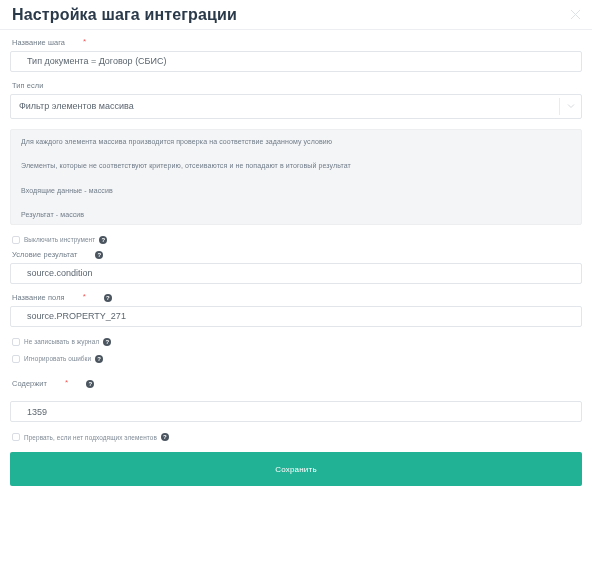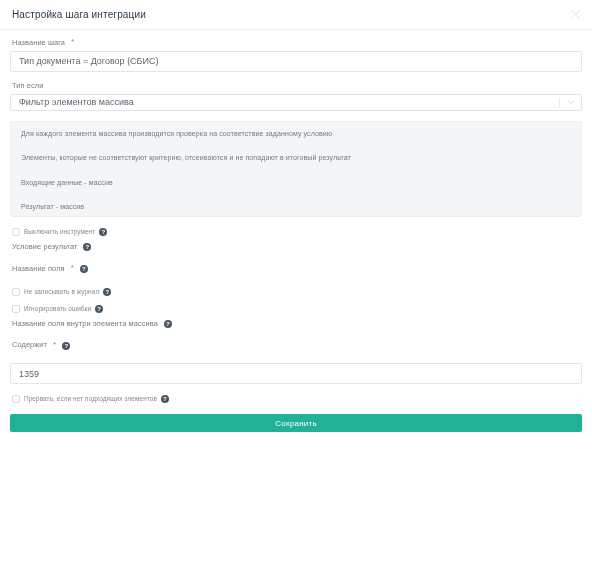--- a/index.html
+++ b/index.html
@@ -21,22 +21,22 @@
   
   .modal-header {
     height: 30px;
     display: flex;
     align-items: center;
     justify-content: space-between;
     padding: 0 8px 0 12px;
     border-bottom: 1px solid #eceef1;
   }
   .modal-title {
-    font-size: 10px;
-    font-weight: 400;
+    font-size: 16px;
+    font-weight: 700;
     color: #2b3a4a;
     letter-spacing: .15px;
     white-space: nowrap;
   }
   .close-icon {
     width: 18px;
     height: 18px;
     display: flex;
     align-items: center;
     justify-content: center;
@@ -49,21 +49,21 @@
   .modal-body {
     padding: 9px 10px 0 10px;
   }
 
   .field-label {
     font-size: 7.4px;
     color: #6f7b87;
     margin: 0 0 3px 2px;
     display: flex;
     align-items: center;
-    gap: 6px;
+    gap: 18px;
     line-height: 1.2;
     letter-spacing: .1px;
   }
   .req-star {
     color: #f25b5b;
     font-size: 8px;
     line-height: 1;
     position: relative;
     top: -1px;
   }
@@ -87,30 +87,30 @@
 
   .text-input {
     width: 100%;
     height: 21px;
     border: 1px solid #e2e5ea;
     border-radius: 2px;
     background: #fff;
     font-family: "Liberation Sans", "DejaVu Sans", sans-serif;
     font-size: 9px;
     color: #5c6670;
-    padding: 0 8px;
+    padding: 0 16px;
     outline: none;
     display: flex;
     align-items: center;
   }
 
   .select-wrap {
     position: relative;
     width: 100%;
-    height: 17px;
+    height: 25px;
     border: 1px solid #e2e5ea;
     border-radius: 2px;
     background: #fff;
     display: flex;
     align-items: center;
     padding: 0 30px 0 8px;
     font-size: 9px;
     color: #5c6670;
     cursor: pointer;
   }
@@ -175,21 +175,21 @@
   }
 
   .row-gap-a { height: 9px; }
   .row-gap-b { height: 7px; }
   .row-gap-c { height: 10px; }
   .row-gap-d { height: 11px; }
 
   
   .save-button {
     width: 100%;
-    height: 18px;
+    height: 34px;
     background: #21b195;
     border: none;
     border-radius: 2px;
     color: #ffffff;
     font-family: "Liberation Sans", "DejaVu Sans", sans-serif;
     font-size: 8px;
     letter-spacing: .2px;
     cursor: pointer;
     display: flex;
     align-items: center;
@@ -247,51 +247,49 @@
     <span class="cb-label">Выключить инструмент</span>
     <span class="help-icon">?</span>
   </div>
 
   <div class="row-gap-b"></div>
 
   <div class="field-label">
     <span>Условие результат</span>
     <span class="help-icon">?</span>
   </div>
+  <div class="text-input">source.condition</div>
 
   <div class="row-gap-c"></div>
 
   <div class="field-label">
     <span>Название поля</span>
     <span class="req-star">*</span>
     <span class="help-icon">?</span>
   </div>
+  <div class="text-input">source.PROPERTY_271</div>
 
   <div class="row-gap-d"></div>
 
   <div class="checkbox-row">
     <span class="cb-box"></span>
     <span class="cb-label">Не записывать в журнал</span>
     <span class="help-icon">?</span>
   </div>
 
   <div class="row-gap-a"></div>
 
   <div class="checkbox-row">
     <span class="cb-box"></span>
     <span class="cb-label">Игнорировать ошибки</span>
     <span class="help-icon">?</span>
   </div>
 
   <div class="row-gap-b"></div>
 
-  <div class="field-label">
-    <span>Название поля внутри элемента массива</span>
-    <span class="help-icon">?</span>
-  </div>
 
   <div class="row-gap-c"></div>
 
   <div class="field-label">
     <span>Содержит</span>
     <span class="req-star">*</span>
     <span class="help-icon">?</span>
   </div>
 
   <div class="row-gap-c"></div>

